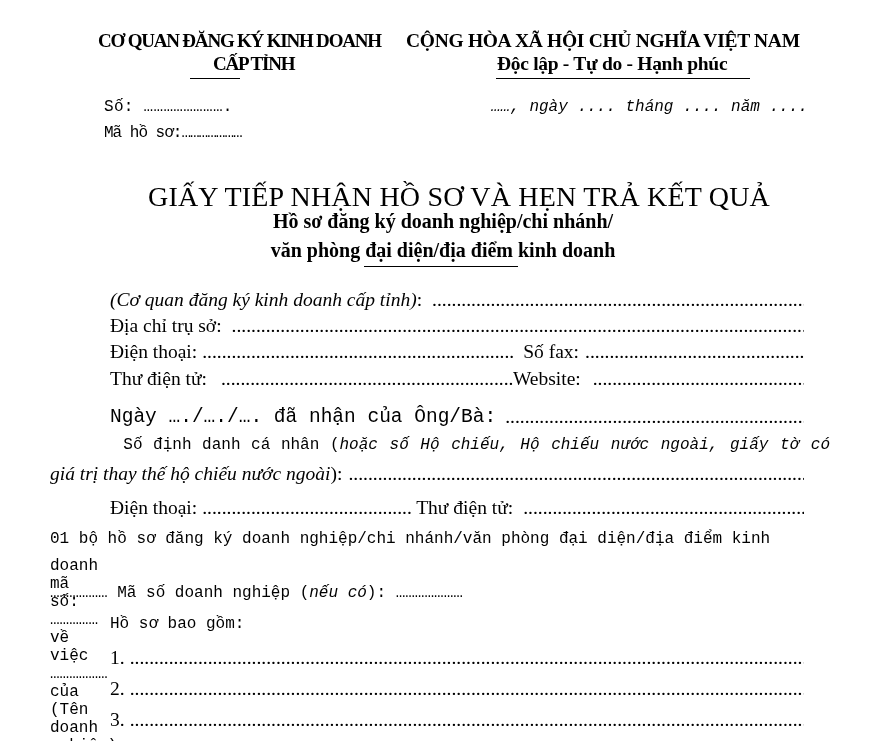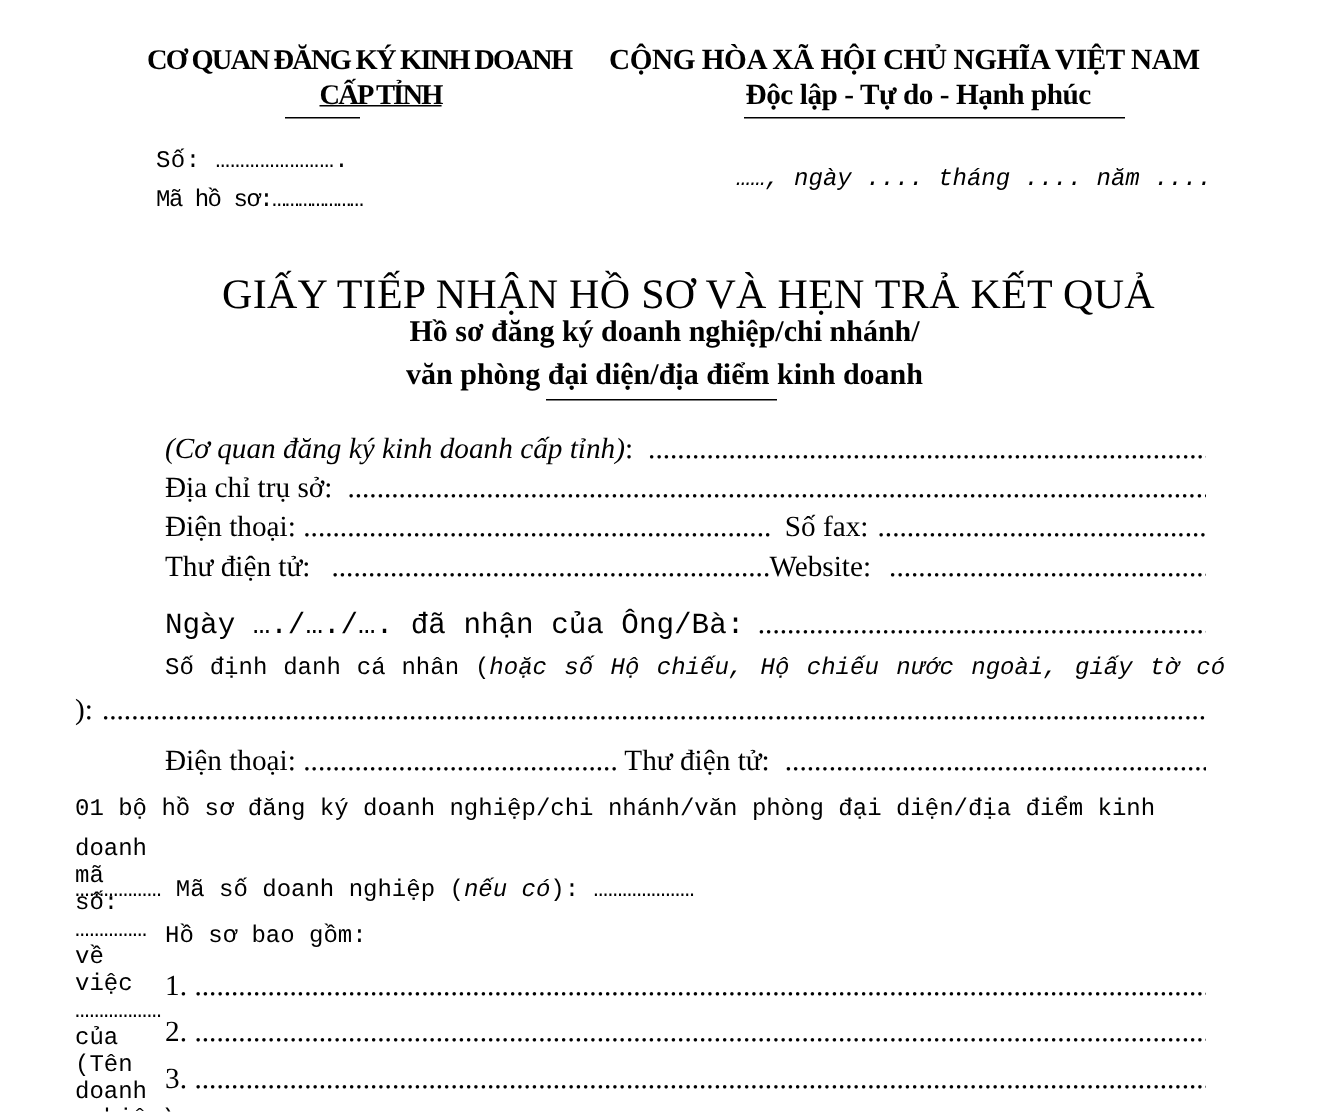--- a/index.html
+++ b/index.html
@@ -18,30 +18,30 @@
     .title1 { font-size: 28px; font-weight: normal; letter-spacing: 0.2px; margin-left: 16px; }
     .title2 { font-size: 20px; font-weight: bold; }
     .row { position: absolute; display: flex; font-size: 19.5px; white-space: nowrap; }
     .fill { flex: 1; overflow: hidden; }
     .fill::after { content: "................................................................................................................................................................................................................................................"; }
   </style>
 </head>
 <body>
 
 <div class="abs hdr-left" style="left:54px; top:30px;">CƠ QUAN ĐĂNG KÝ KINH DOANH</div>
-<div class="abs hdr-left" style="left:169px; top:53px;text-decoration:underline;">CẤP TỈNH</div>
+<div class="abs hdr-left" style="left:169px; top:53px;">CẤP TỈNH</div>
 <div class="rule" style="left:190px; top:78px; width:50px;"></div>
 
 <div class="abs body-txt" style="left:104px; top:98px; letter-spacing:0.3px;">Số: …………………….</div>
 <div class="abs body-txt" style="left:104px; top:124px; letter-spacing:-1px;">Mã hồ sơ:…………………</div>
 
 <div class="abs hdr" style="left:406px; top:30px;">CỘNG HÒA XÃ HỘI CHỦ NGHĨA VIỆT NAM</div>
 <div class="abs hdr" style="left:497px; top:53px;">Độc lập - Tự do - Hạnh phúc</div>
 <div class="rule" style="left:496px; top:78px; width:254px;"></div>
-<div class="abs body-txt ital" style="left:491px; top:98px;margin-top:12px;">……, ngày .... tháng .... năm ....</div>
+<div class="abs body-txt ital" style="left:491px; top:98px;">……, ngày .... tháng .... năm ....</div>
 
 <div class="abs title1 center" style="left:0; width:886px; top:181px;">GIẤY TIẾP NHẬN HỒ SƠ VÀ HẸN TRẢ KẾT QUẢ</div>
 <div class="abs title2 center" style="left:0; width:886px; top:210px;">Hồ sơ đăng ký doanh nghiệp/chi nhánh/</div>
 <div class="abs title2 center" style="left:0; width:886px; top:239px;">văn phòng đại diện/địa điểm kinh doanh</div>
 <div class="rule" style="left:364px; top:266px; width:154px;"></div>
 
 <div class="row" style="left:110px; width:694px; top:289px;">
   <span class="ital">(Cơ quan đăng ký kinh doanh cấp tỉnh)</span>
   <span style="margin-right:10px;">:</span>
   <span class="fill"></span>
@@ -61,26 +61,27 @@
   <span class="fill" style="flex:0 0 292px;"></span>
   <span style="margin-right:12px;text-align:right;">Website:</span>
   <span class="fill"></span>
 </div>
 
 <div class="row" style="left:110px; width:694px; top:406px;">
   <span style="margin-right:9px;font-family:Liberation Mono, monospace;">Ngày …./…./…. đã nhận của Ông/Bà:</span>
   <span class="fill"></span>
 </div>
 
-<div class="abs body-txt" style="left:110px; width:720px; top:436px; display:flex; justify-content:flex-start;">
+<div class="abs body-txt" style="left:110px; width:720px; top:436px; display:flex; justify-content:flex-end;">
   <span style="word-spacing:1px;">
     <span>Số định danh cá nhân (</span><span class="ital" style="word-spacing:2px;">hoặc số Hộ chiếu, Hộ chiếu nước ngoài, giấy tờ có</span>
   </span>
 </div>
 <div class="row" style="left:50px; width:754px; top:463px;">
+  <span class="ital">giá trị thay thế hộ chiếu nước ngoài</span>
   <span style="margin-right:6px;">):</span>
   <span class="fill"></span>
 </div>
 
 <div class="row" style="left:110px; width:694px; top:497px;">
   <span style="margin-right:5px;">Điện thoại:</span>
   <span class="fill" style="flex:0 0 210px;"></span>
   <span style="margin-left:4px; margin-right:10px;">Thư điện tử:</span>
   <span class="fill"></span>
 </div>

